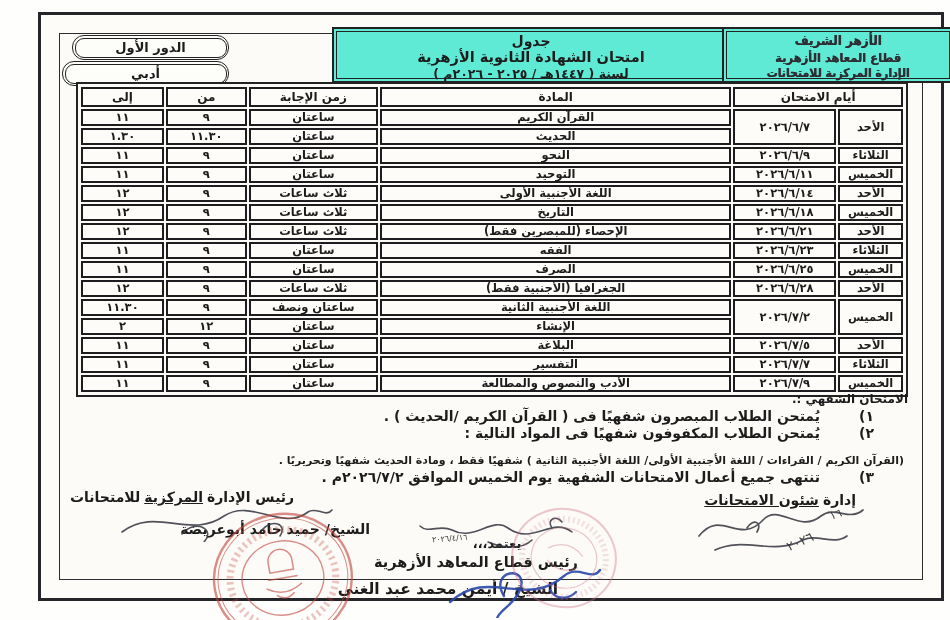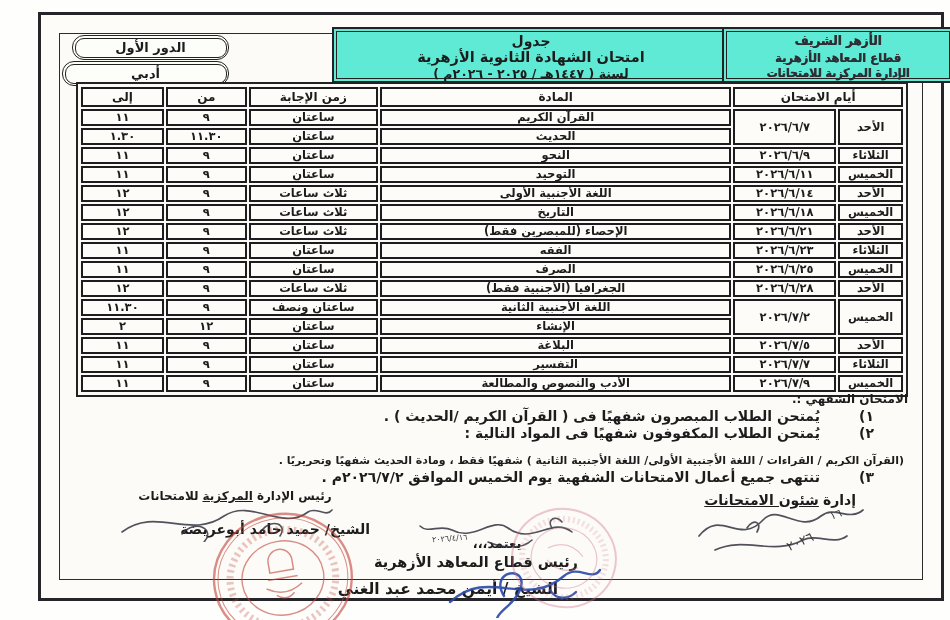--- a/index.html
+++ b/index.html
@@ -67,21 +67,21 @@
   .note-detail{padding-right:4px;font-weight:bold;font-size:11px;line-height:14px;margin-top:13px;}
   .note-final{margin-top:2px;font-size:12.5px;line-height:15px;font-weight:bold;}
   .note-final .nf-label{font-weight:bold;}
   .note-final .nf-text{font-weight:900;letter-spacing:.2px;}
   
   .sig-title{position:absolute;font-weight:bold;font-size:14px;white-space:nowrap;}
   .sig-title .ul{text-decoration:underline;}
   .sig-title span + span{margin-right:4px;}
   .sig-right{right:66px;top:458px;}
   .sig-middle{left:340px;top:462px;width:235px;text-align:center;}
-  .sig-left{left:10px;top:455px;width:330px;text-align:center;font-size:12px;}
+  .sig-left{left:10px;top:455px;width:330px;text-align:left;font-size:14px;}
   .sig-left-name{position:absolute;left:30px;top:487px;width:280px;text-align:right;font-weight:bold;font-size:14px;white-space:nowrap;}
   .approve{position:absolute;left:382px;top:502px;width:110px;text-align:center;font-weight:bold;font-size:13px;}
   .approver-title{position:absolute;left:286px;top:520px;width:260px;text-align:center;font-weight:bold;font-size:14.5px;white-space:nowrap;}
   .approver-name{position:absolute;left:238px;top:546px;width:300px;text-align:center;font-weight:bold;font-size:15.5px;white-space:nowrap;}
   
   .hand{position:absolute;font-size:12px;letter-spacing:2px;opacity:.85;color:var(--ink,#2b2b33);white-space:nowrap;}
   .hw-year{right:108px;top:500px;transform:rotate(-24deg);font-size:13px;}
   .hw-16{right:80px;top:474px;transform:rotate(-18deg);font-size:11px;}
   .hw-date{left:372px;top:500px;font-size:8px;transform:rotate(-4deg);letter-spacing:1px;opacity:.9;}
   svg.decor{position:absolute;pointer-events:none;}

